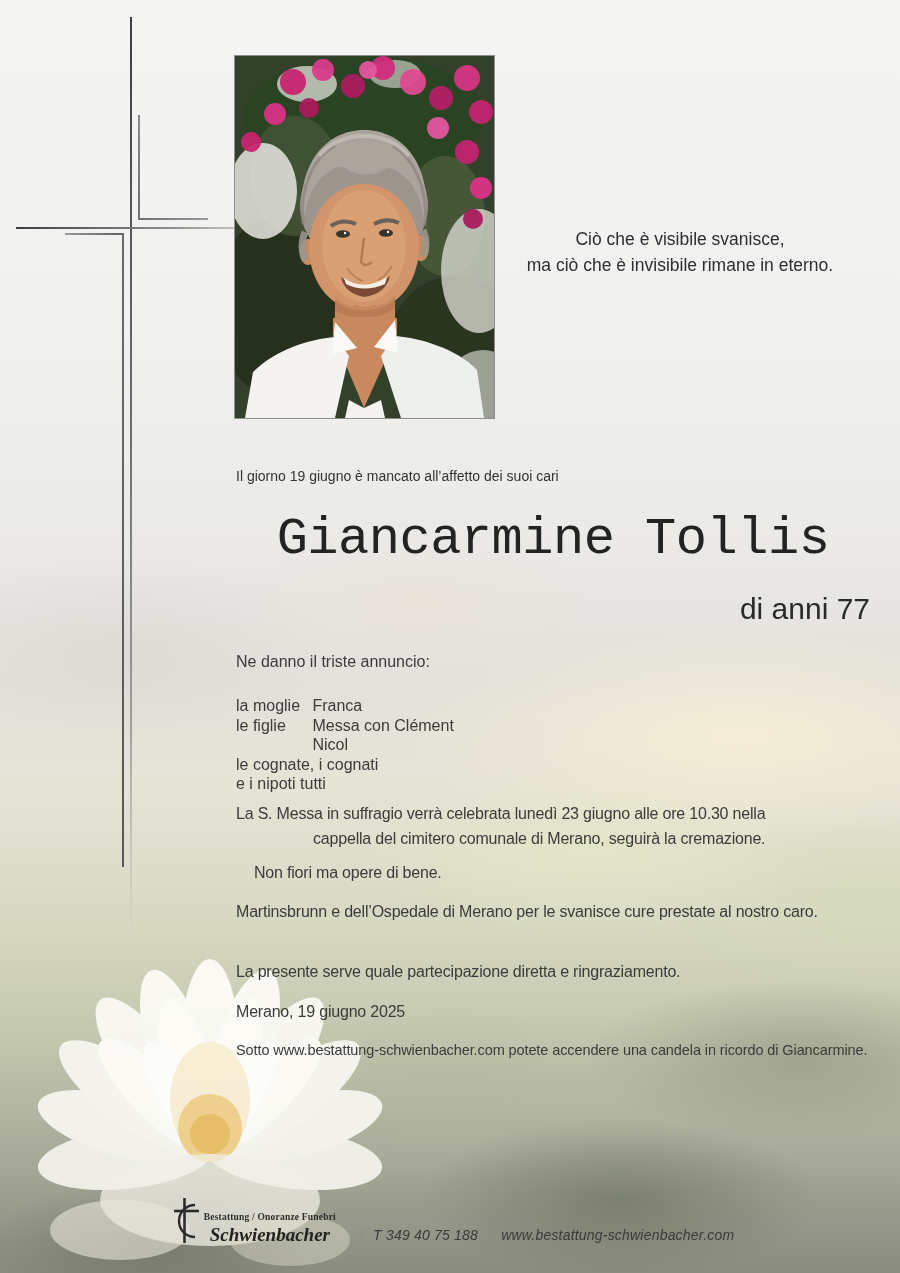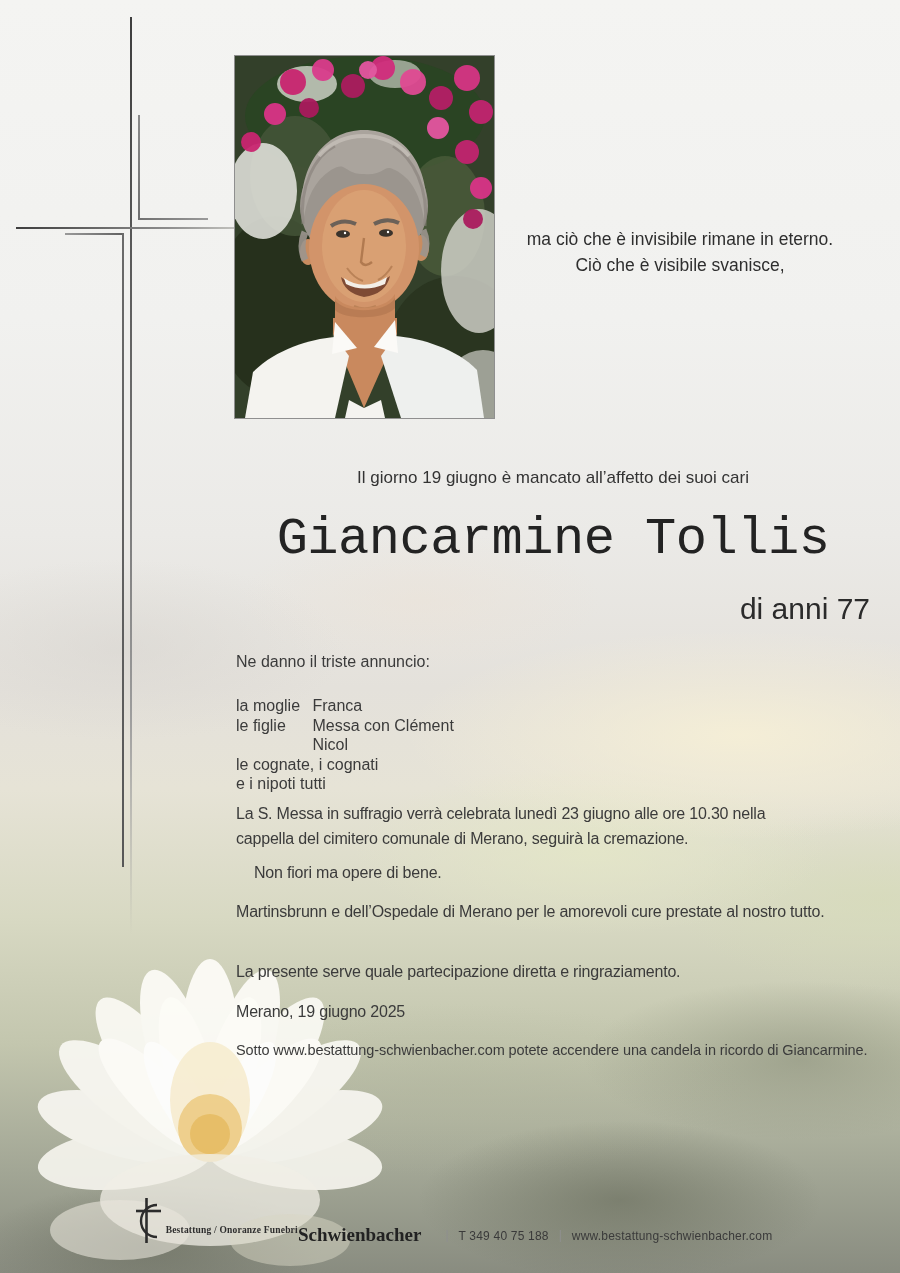--- a/index.html
+++ b/index.html
@@ -30,47 +30,47 @@
   .br2-v{left:122px;top:233px;width:2px;height:634px;background:linear-gradient(180deg,#6a6a6a,#575757);}
   
   .portrait{position:absolute;left:234px;top:55px;width:259px;height:362px;
     border:1px solid #8f8f8f;box-sizing:content-box;z-index:3;}
   .portrait svg{display:block;width:100%;height:100%;}
   
   .lotus{position:absolute;left:-30px;top:950px;width:480px;height:330px;z-index:1;}
   
   .tb{position:absolute;color:#3b3b3b;z-index:4;}
   .quote{left:460px;top:226px;width:440px;text-align:center;font-size:17.5px;line-height:26px;color:#2e2e2e;}
-  .announcement{left:236px;top:468px;width:634px;text-align:center;font-size:17px;color:#333;}
+  .announcement{left:236px;top:468px;width:634px;font-size:14px;color:#333;}
   .name{left:236px;top:511px;width:634px;text-align:center;font-size:52px;line-height:1.1;
     font-weight:400;color:#232323;letter-spacing:-.5px;font-family:Liberation Mono, monospace;}
   .age{left:236px;top:592px;width:634px;text-align:right;font-size:30px;color:#2b2b2b;}
   .family{left:236px;top:652px;font-size:16px;line-height:20px;}
   .fam-intro{margin-bottom:24px;}
   .fam-row{line-height:19.5px;white-space:nowrap;}
   .fam-label{display:inline-block;min-width:72px;}
   .para{left:236px;font-size:16px;line-height:25px;letter-spacing:-.2px;}
-  .para span{display:block;white-space:nowrap;}
+  .para span{display:block;white-space:nowrap;text-align:right;}
   .p-mass{top:801px;}
   .p-flowers{top:860px;margin-left:18px;}
   .p-thanks{top:900px;line-height:24px;}
   .p-part{top:959px;}
   .p-place{top:999px;text-align:center;}
   .p-candle{top:1038px;font-size:14.5px;letter-spacing:-.1px;}
   
   .footer{position:absolute;left:0;top:1196px;width:100%;display:flex;justify-content:center;
     align-items:flex-end;z-index:4;color:#2f2f2f;}
   .footer .cross-logo{width:34px;height:48px;margin-right:4px;}
-  .logo-text{display:flex;flex-direction:row;margin-right:14px;}
+  .logo-text{display:flex;flex-direction:column;margin-right:14px;align-items:center;}
   .tagline{font-family:"Liberation Serif",serif;font-weight:bold;font-size:9.5px;letter-spacing:.2px;
     color:#2d2d2d;margin-bottom:3px;white-space:nowrap;}
   .brand{font-family:"Liberation Serif",serif;font-weight:bold;font-size:19px;line-height:1;
-    color:#222;white-space:nowrap;}
+    color:#222;white-space:nowrap;font-style:italic;}
   .sep{font-size:12px;color:#8f8f8f;margin:0 10px 2px 10px;}
-  .contact{font-size:12px;color:#3a3a3a;margin-bottom:1px;letter-spacing:.2px;white-space:nowrap;}
+  .contact{font-size:14px;color:#3a3a3a;margin-bottom:1px;letter-spacing:.2px;white-space:nowrap;font-style:italic;}
 </style>
 </head>
 <body>
 
 <div class="page">
 
   <div>
     <div class="line v-main"></div>
     <div class="line h-main"></div>
     <div class="line br1-v"></div>
@@ -167,22 +167,22 @@
       <ellipse cx="240" cy="150" rx="40" ry="58" fill="#f9edcf" opacity=".85"></ellipse>
       <ellipse cx="240" cy="178" rx="32" ry="34" fill="#f1d18d"></ellipse>
       <ellipse cx="240" cy="184" rx="20" ry="20" fill="#e9bc62" opacity=".9"></ellipse>
       <ellipse cx="240" cy="250" rx="110" ry="46" fill="#f4f2e9" opacity=".75"></ellipse>
       <ellipse cx="150" cy="280" rx="70" ry="30" fill="#eceadf" opacity=".6"></ellipse>
       <ellipse cx="320" cy="290" rx="60" ry="26" fill="#dcd9c8" opacity=".5"></ellipse>
     </g>
   </svg>
 
   <div class="tb quote">
+    <div>Ciò che è visibile svanisce,</div>
     <div>ma ciò che è invisibile rimane in eterno.</div>
-    <div>Ciò che è visibile svanisce,</div>
   </div>
 
   <div class="tb announcement">Il giorno 19 giugno è mancato all’affetto dei suoi cari</div>
 
   <div class="tb name">Giancarmine Tollis</div>
   <div class="tb age">di anni 77</div>
 
   <div class="tb family">
     <div class="fam-intro">Ne danno il triste annuncio:</div>
     <div class="fam-row">
@@ -206,21 +206,21 @@
       <span class="fam-value"></span>
     </div>
   </div>
 
   <div class="tb para p-mass">
     <span>La S. Messa in suffragio verrà celebrata lunedì 23 giugno alle ore 10.30 nella</span>
     <span>cappella del cimitero comunale di Merano, seguirà la cremazione.</span>
   </div>
   <div class="tb para p-flowers">Non fiori ma opere di bene.</div>
   <div class="tb para p-thanks">
-    <span>Martinsbrunn e dell’Ospedale di Merano per le amorevoli cure prestate al nostro tutto.</span>
+    <span>Martinsbrunn e dell’Ospedale di Merano per le svanisce cure prestate al nostro caro.</span>
   </div>
   <div class="tb para p-part">La presente serve quale partecipazione diretta e ringraziamento.</div>
   <div class="tb para p-place">Merano, 19 giugno 2025</div>
   <div class="tb para p-candle">Sotto www.bestattung-schwienbacher.com potete accendere una candela in ricordo di Giancarmine.</div>
 
   <div class="footer">
     <svg class="cross-logo" viewBox="0 0 34 48">
       <path d="M 29 9 A 16 16 0 1 0 29 41" stroke="#2c2c2c" stroke-width="2.4" fill="none"></path>
       <line x1="18.5" y1="2" x2="18.5" y2="47" stroke="#2c2c2c" stroke-width="2.6"></line>
       <line x1="8" y1="15" x2="33" y2="15" stroke="#2c2c2c" stroke-width="2.6"></line>

